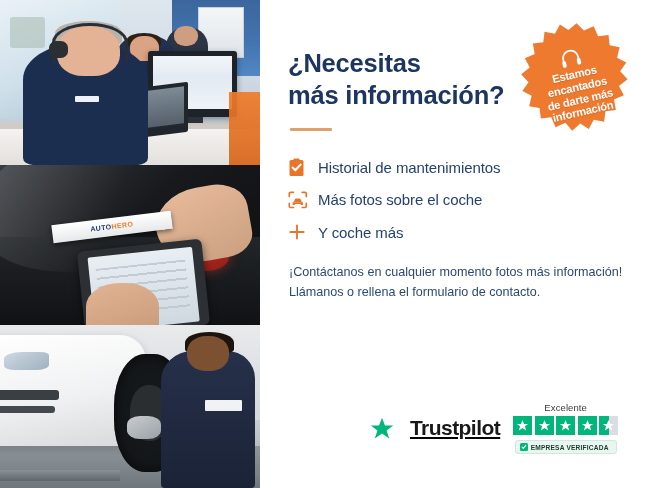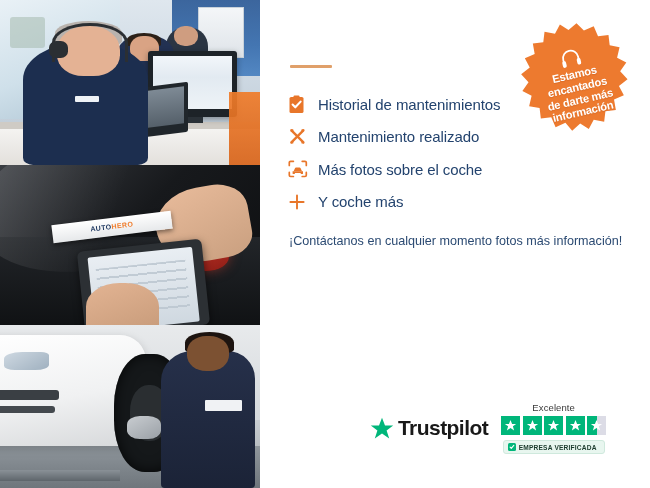--- a/index.html
+++ b/index.html
@@ -336,21 +336,21 @@
 
   
   .trust {
     position: absolute;
     left: 110px;
     bottom: 34px;
     display: flex;
     align-items: center;
     gap: 13px;
   }
-  .tp-logo { display:flex; align-items:center; gap:4px; }
+  .tp-logo { display:flex; align-items:center; gap:16px;text-decoration:underline; }
   .tp-word {
     font-size: 21px;
     font-weight: bold;
     color: #191919;
     letter-spacing: -0.55px;
   }
   .tp-right { display:flex; flex-direction:column; align-items:center; gap:3px; }
   .tp-excelente {
     font-size: 9.5px;
     color: #3a3a3a;
@@ -480,51 +480,40 @@
       <div class="p3-hair"></div>
       <div class="p3-head"></div>
       <div class="p3-logo"></div>
       <div class="p3-glove"></div>
     </div>
 
   </div>
 
   <div class="panel">
 
+    <h1 class="headline">
+      <span>¿Necesitas</span><br>
+      <span>más información?</span>
+    </h1>
 
     <div class="rule"></div>
 
     <ul class="features">
 
       <li class="feature">
         <span class="feature-icon">
           <svg width="17" height="19" viewBox="0 0 17 19">
             <rect x="1.5" y="2" width="14" height="16" rx="1.6" fill="#e8762a"></rect>
             <rect x="5.5" y="0.4" width="6" height="3.2" rx="1" fill="#e8762a"></rect>
             <path d="M4.6 9.6 L7.3 12.3 L12.6 6.6" stroke="#ffffff" stroke-width="2.1" fill="none" stroke-linecap="round" stroke-linejoin="round"></path>
           </svg>
         </span>
         <span class="feature-label">Historial de mantenimientos</span>
       </li>
 
-      <li class="feature">
-        <span class="feature-icon">
-          <svg width="19" height="19" viewBox="0 0 19 19">
-            <g stroke="#e8762a" stroke-width="2.4" stroke-linecap="round">
-              <line x1="3.4" y1="3.4" x2="15.4" y2="15.4"></line>
-              <line x1="15.4" y1="3.4" x2="3.4" y2="15.4"></line>
-            </g>
-            <path d="M2.6 2.2 l2.6 0 l0.4 2.6 l-2.6 -0.4 z" fill="#e8762a"></path>
-            <path d="M16.2 2.2 l-2.6 0 l-0.4 2.6 l2.6 -0.4 z" fill="#e8762a"></path>
-            <path d="M2.6 16.6 l2.6 0 l0.4 -2.6 l-2.6 0.4 z" fill="#e8762a"></path>
-            <path d="M16.2 16.6 l-2.6 0 l-0.4 -2.6 l2.6 0.4 z" fill="#e8762a"></path>
-          </svg>
-        </span>
-        <span class="feature-label">Mantenimiento realizado</span>
-      </li>
 
 
       <li class="feature">
         <span class="feature-icon">
           <svg width="20" height="18" viewBox="0 0 20 18">
             <g stroke="#e8762a" stroke-width="1.7" fill="none" stroke-linecap="round">
               <path d="M1.3 5.4 V2.6 a1.3 1.3 0 0 1 1.3 -1.3 H5.4"></path>
               <path d="M18.3 5.4 V2.6 a1.3 1.3 0 0 0 -1.3 -1.3 H14.2"></path>
               <path d="M1.3 12.4 V15.2 a1.3 1.3 0 0 0 1.3 1.3 H5.4"></path>
               <path d="M18.3 12.4 V15.2 a1.3 1.3 0 0 1 -1.3 1.3 H14.2"></path>
@@ -545,20 +534,21 @@
             </g>
           </svg>
         </span>
         <span class="feature-label">Y coche más</span>
       </li>
 
     </ul>
 
     <div class="contact">
       <div>¡Contáctanos en cualquier momento fotos más información!</div>
+      <div>Llámanos o rellena el formulario de contacto.</div>
     </div>
 
     <div class="trust">
       <div class="tp-logo">
         <svg width="24" height="23" viewBox="0 0 24 23">
           <path d="M12 0.8 L15 8.6 L23.2 8.6 L16.6 13.5 L19.2 21.4 L12 16.6 L4.8 21.4 L7.4 13.5 L0.8 8.6 L9 8.6 Z" fill="#00b67a"></path>
         </svg>
         <span class="tp-word">Trustpilot</span>
       </div>
 

